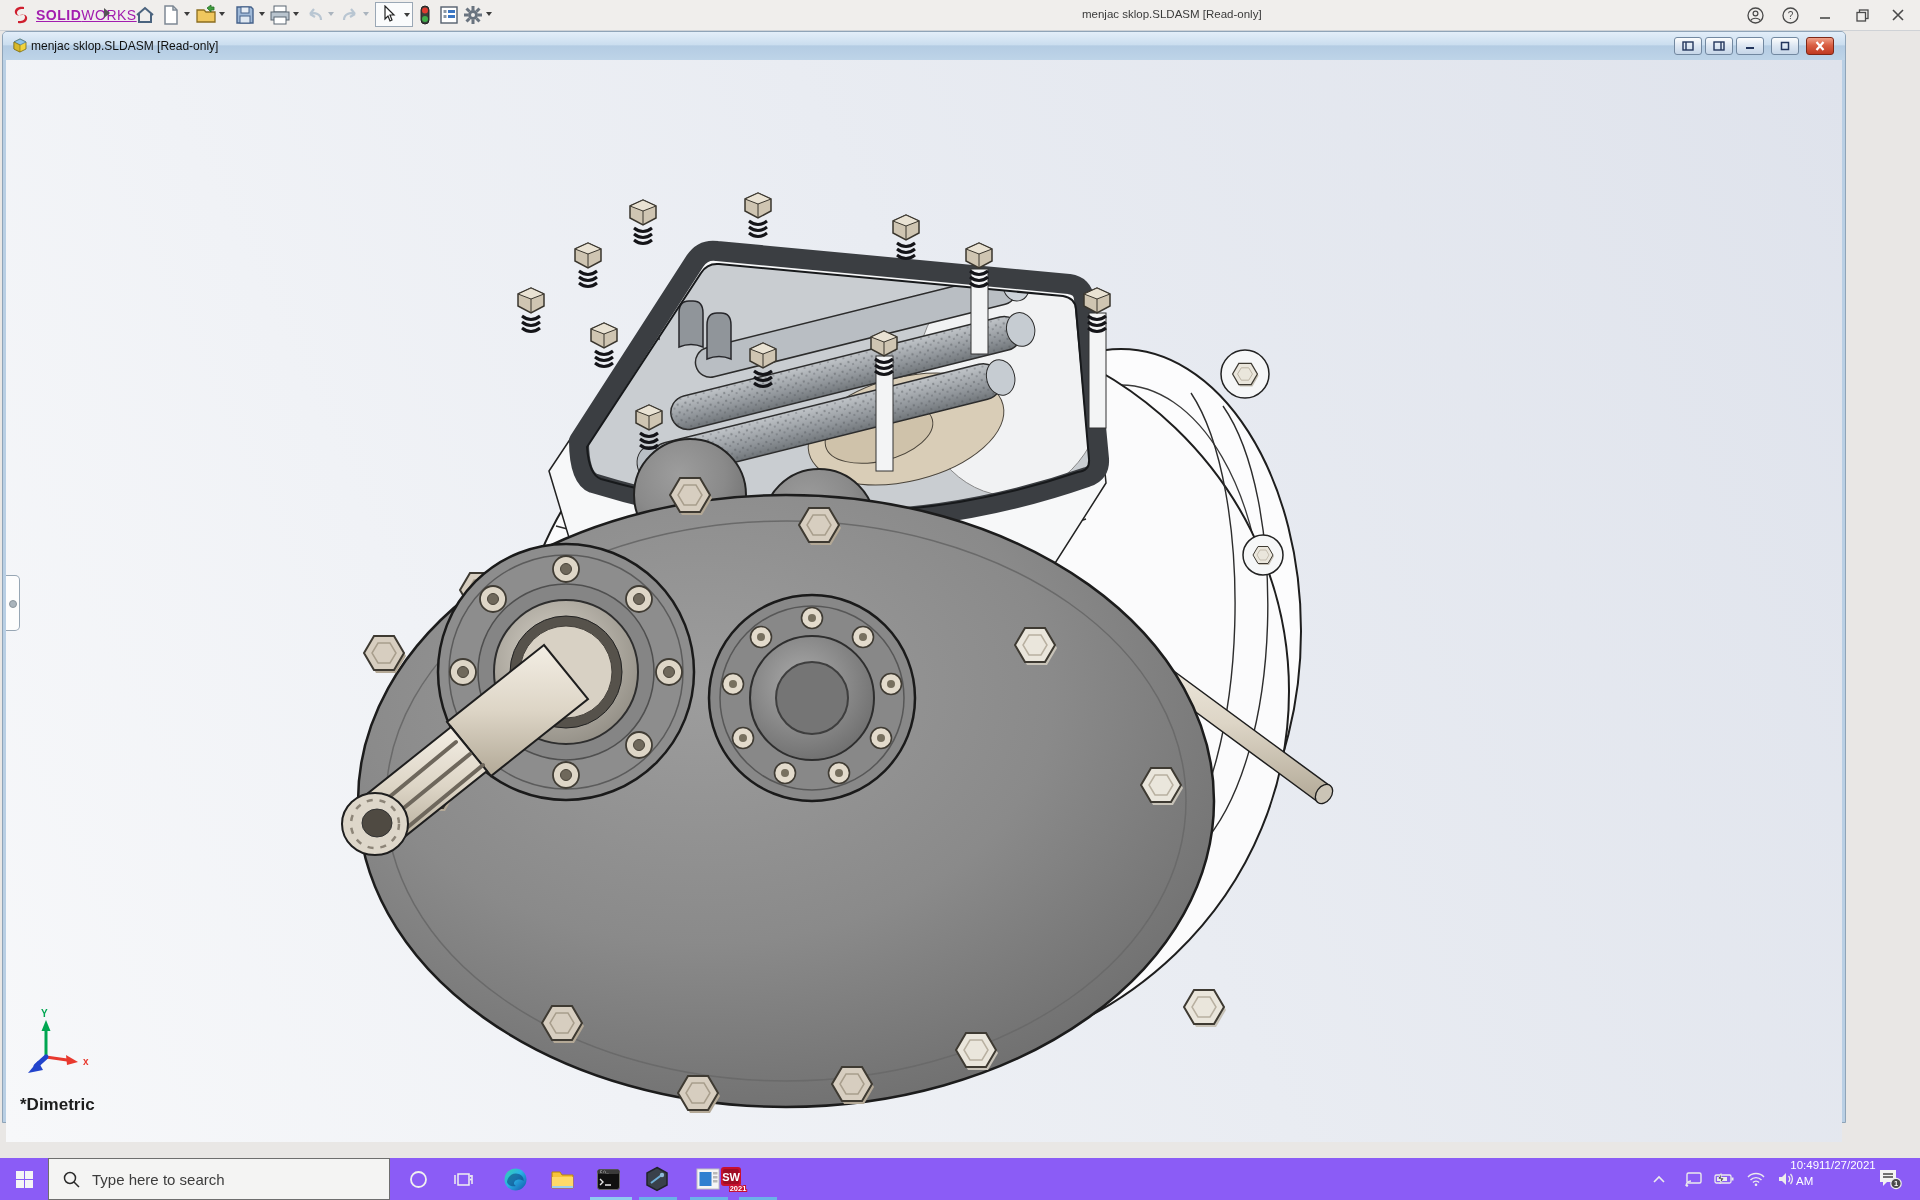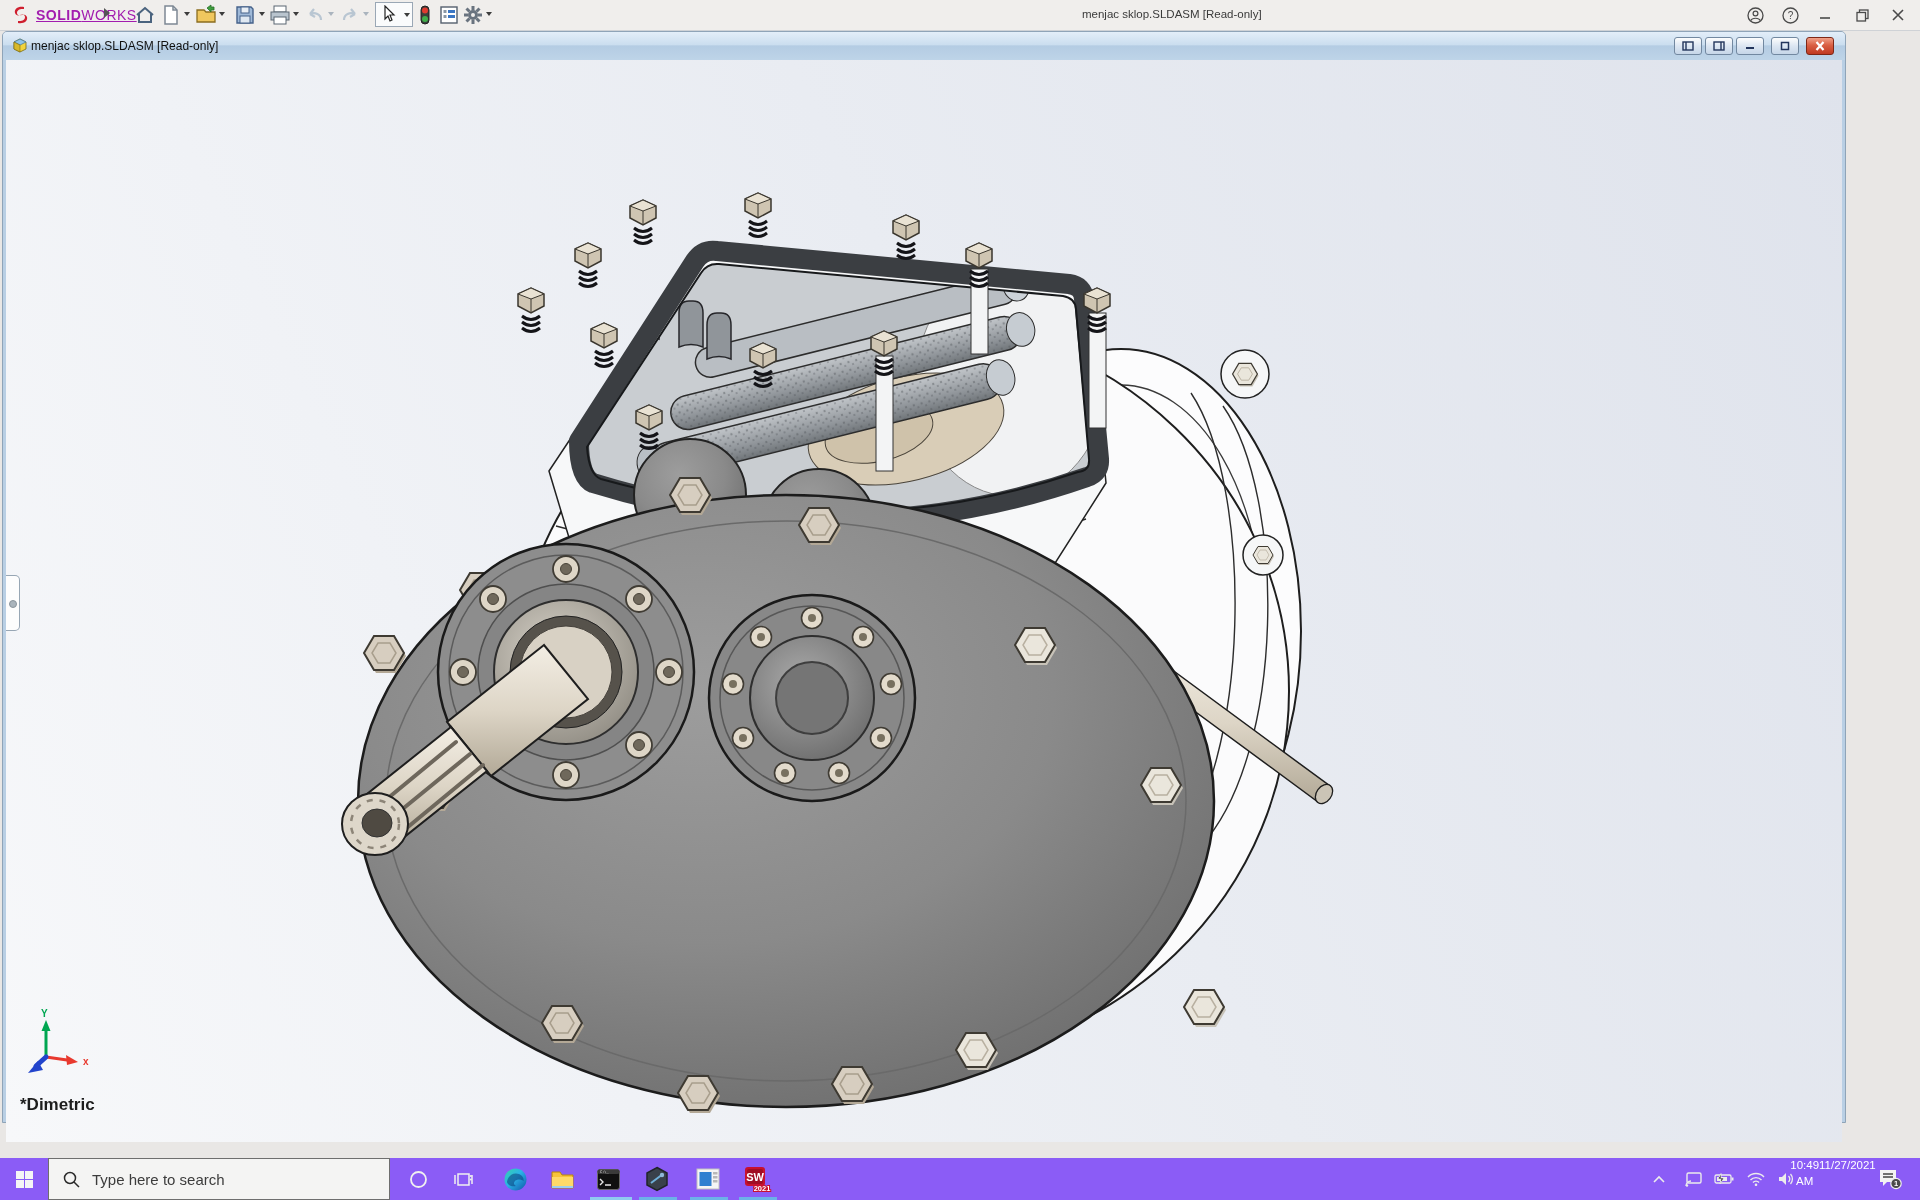--- a/index.html
+++ b/index.html
@@ -482,21 +482,21 @@
     </div>
     <div class="tbitem" style="left:688px;width:40px">
       <svg width="26" height="26" viewBox="0 0 26 26">
         <rect x="2" y="3" width="22" height="20" fill="#f5f5f5" stroke="#c0c0c0"></rect>
         <rect x="4.5" y="6" width="12" height="14" fill="#2f7fd0"></rect>
         <rect x="18" y="6" width="4.5" height="2.5" fill="#b8b8b8"></rect>
           <rect x="18" y="10" width="4.5" height="2.5" fill="#b8b8b8"></rect>
           <rect x="18" y="14" width="4.5" height="2.5" fill="#b8b8b8"></rect>
       </svg>
     </div>
-    <div class="tbitem" style="left:737px;width:40px">
+    <div class="tbitem" style="left:713px;width:40px">
       <svg width="30" height="28" viewBox="0 0 30 28">
         <rect x="3" y="2" width="20" height="19" rx="3" fill="#c8102e"></rect>
         <rect x="5" y="4" width="16" height="15" rx="2" fill="#a00d24"></rect>
         <text x="13" y="15.5" text-anchor="middle" font-size="11" font-weight="bold" fill="#fff" font-family="Liberation Sans,sans-serif">SW</text>
         <text x="20" y="26" text-anchor="middle" font-size="7.5" font-weight="bold" fill="#fff" stroke="#c8102e" stroke-width="2" paint-order="stroke" font-family="Liberation Sans,sans-serif">2021</text>
       </svg>
     </div>
     <span class="underline" style="left:590px;width:42px;background:#8fcaf0"></span>
     <span class="underline" style="left:639px;width:38px"></span>
     <span class="underline" style="left:690px;width:38px"></span>

